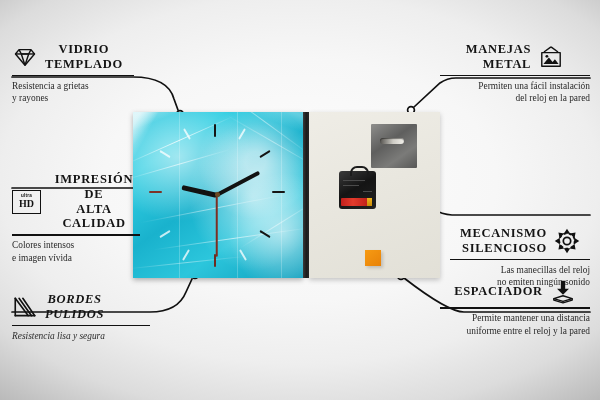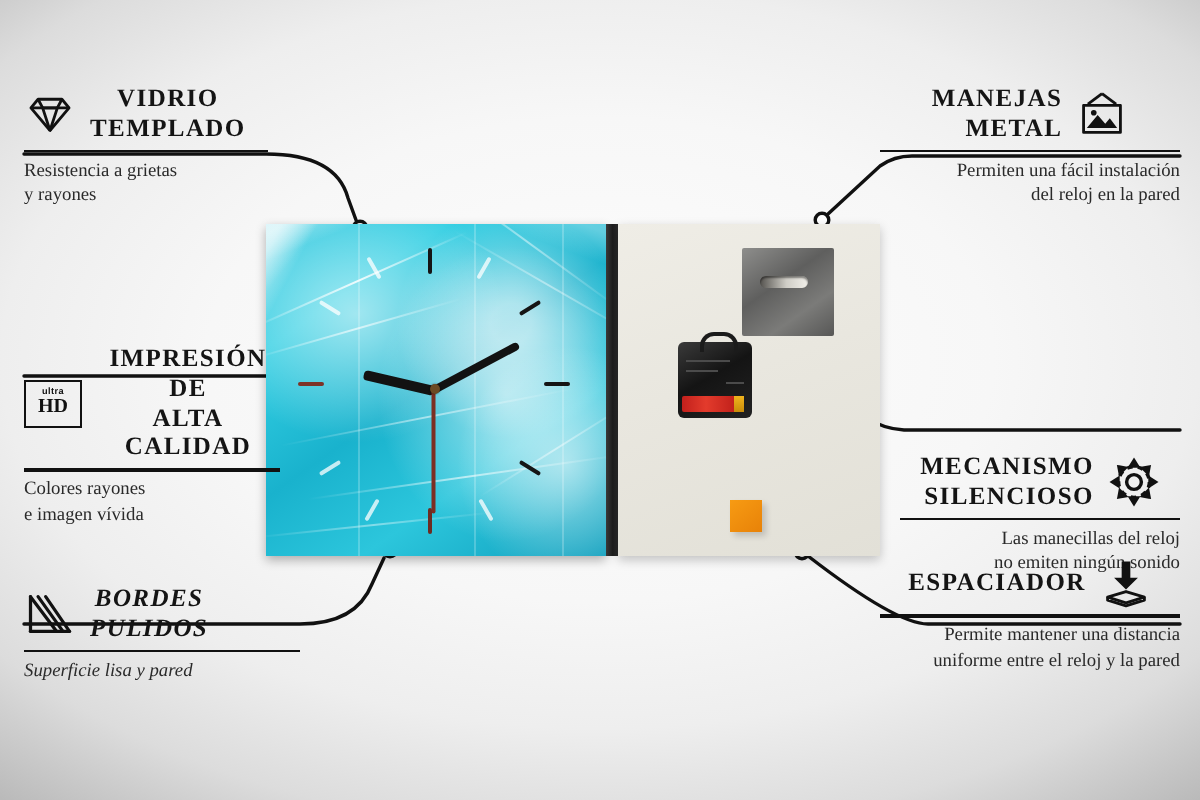--- a/index.html
+++ b/index.html
@@ -250,21 +250,21 @@
         <span class="u">ultra</span>
         <span class="h">HD</span>
       </span>
       <div class="titles">
         <div>IMPRESIÓN DE</div>
         <div>ALTA CALIDAD</div>
       </div>
     </div>
     <div class="rule"></div>
     <div class="desc">
-      <div>Colores rayones</div>
+      <div>Colores intensos</div>
       <div>e imagen vívida</div>
     </div>
   </div>
 
   <div class="feat left" style="left:12px;top:292px;width:138px;font-style:italic;">
     <div class="hd">
       <span class="ic">
         <svg viewBox="0 0 24 24">
             <g fill="none" stroke="#111" stroke-width="1.5" stroke-linecap="round">
           <path d="M3 4 L3 20"></path>
@@ -275,21 +275,21 @@
         </g>
           </svg>
       </span>
       <div class="titles">
         <div>BORDES</div>
         <div>PULIDOS</div>
       </div>
     </div>
     <div class="rule"></div>
     <div class="desc">
-      <div>Superficie lisa y pared</div>
+      <div>Resistencia lisa y segura</div>
     </div>
   </div>
 
   <div class="feat right" style="left:440px;top:42px;width:150px;">
     <div class="hd">
       <div class="titles">
         <div>MANEJAS</div>
         <div>METAL</div>
       </div>
       <span class="ic">

